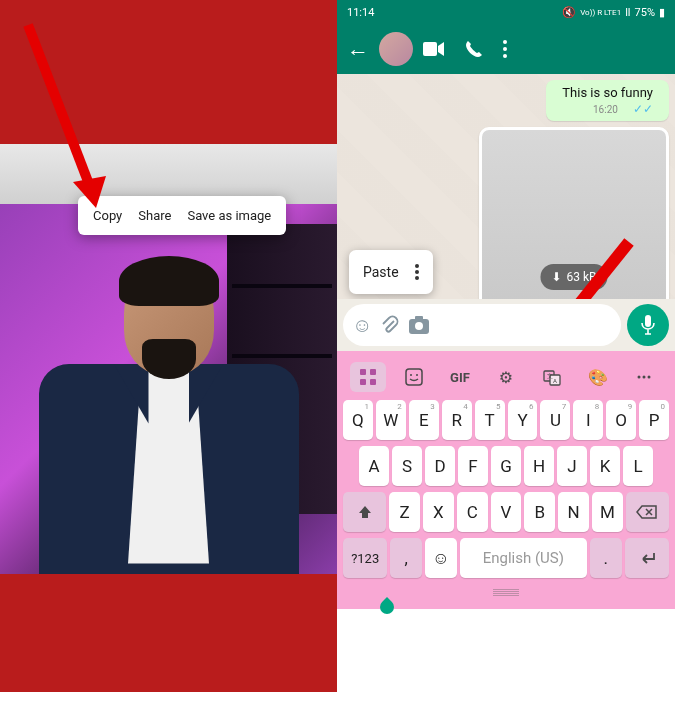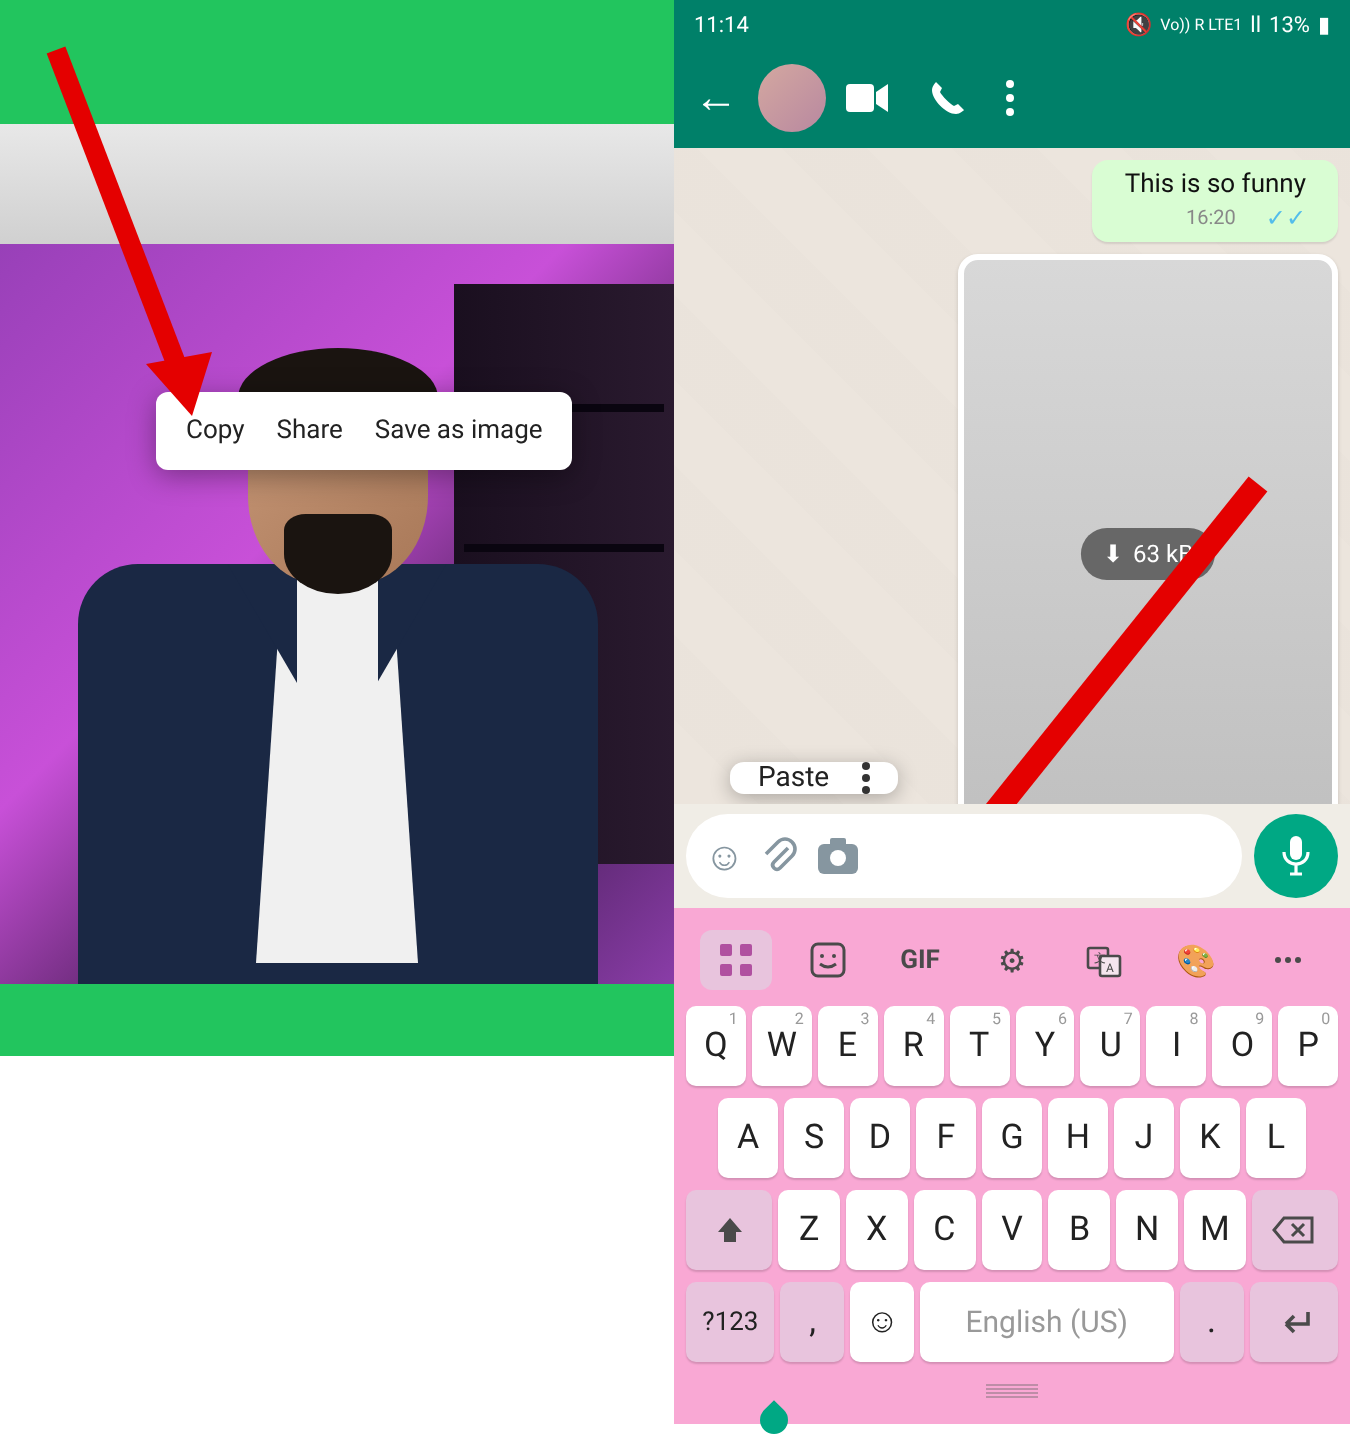--- a/index.html
+++ b/index.html
@@ -1,54 +1,54 @@
 <!DOCTYPE html>
 <html><head>
 <meta charset="utf-8">
 <style>
 *{margin:0;padding:0;box-sizing:border-box;font-family:-apple-system,Roboto,Arial,sans-serif}
 body{width:675px;height:720px;display:flex;background:#fff}
-.left{width:337px;height:528px;background:#22c55e;position:relative;display:flex;align-items:center}
+.left{width:337px;height:692px;background:#b91c1c;position:relative;display:flex;align-items:center}
 .photo{width:100%;height:430px;background:linear-gradient(135deg,#8a3da8 0%,#b050c8 30%,#5a3478 100%);position:relative;overflow:hidden;margin-top:25px}
 .ceiling{position:absolute;top:0;left:0;right:0;height:100px;background:linear-gradient(180deg,#e8e8e8,#c0c0c0)}
 .wall{position:absolute;top:60px;left:0;right:0;bottom:0;background:linear-gradient(135deg,#9840b8 0%,#c850d8 40%,#3a1848 70%,#8a3da8 100%)}
 .shelf{position:absolute;right:0;top:80px;width:110px;height:290px;background:linear-gradient(90deg,#1a0f1f,#2a1a2f)}
 .shelf::before,.shelf::after{content:"";position:absolute;left:5px;right:5px;height:4px;background:#0a0510}
 .shelf::before{top:60px}
 .shelf::after{top:130px}
 .person{position:absolute;bottom:0;left:50%;transform:translateX(-50%);width:280px;height:330px}
 .head{position:absolute;top:20px;left:50%;transform:translateX(-50%);width:90px;height:110px;background:linear-gradient(135deg,#c89878,#a87858);border-radius:45% 45% 40% 40%}
 .hair{position:absolute;top:-8px;left:-5px;right:-5px;height:50px;background:#1a1410;border-radius:50% 50% 20% 20%}
 .beard{position:absolute;bottom:-5px;left:18px;right:18px;height:40px;background:#1a1410;border-radius:20% 20% 50% 50%}
 .body{position:absolute;top:120px;left:10px;right:10px;bottom:0;background:#1a2844;border-radius:30px 30px 0 0}
 .shirt{position:absolute;top:0;left:50%;transform:translateX(-50%);width:90px;height:200px;background:#f0f0f0;clip-path:polygon(20% 0,80% 0,95% 100%,5% 100%)}
 .collar-l,.collar-r{position:absolute;top:0;width:35px;height:60px;background:#1a2844}
 .collar-l{left:75px;clip-path:polygon(0 0,100% 0,100% 100%)}
 .collar-r{right:75px;clip-path:polygon(0 0,100% 0,0 100%)}
 .context-menu{position:absolute;top:196px;left:78px;background:#fff;border-radius:6px;box-shadow:0 3px 14px rgba(0,0,0,0.35);padding:12px 15px;display:flex;gap:16px;z-index:10}
 .context-menu span{font-size:13px;color:#222;cursor:pointer;white-space:nowrap}
 .arrow1{position:absolute;top:20px;left:18px;width:90px;height:190px;z-index:11;pointer-events:none}
-.right{width:338px;height:712px;background:#ece5dd;display:flex;flex-direction:column;position:relative}
+.right{width:338px;height:609px;background:#ece5dd;display:flex;flex-direction:column;position:relative}
 .statusbar{height:24px;background:#008069;display:flex;align-items:center;justify-content:space-between;padding:0 10px;color:#fff;font-size:11px}
 .sb-right{display:flex;align-items:center;gap:4px}
 .header{height:50px;background:#008069;display:flex;align-items:center;padding:0 10px;gap:10px;color:#fff}
 .back{font-size:22px;cursor:pointer}
 .avatar{width:34px;height:34px;border-radius:50%;background:linear-gradient(135deg,#d4a8a0,#b888a0)}
 .contact{font-size:16px;font-weight:500;flex:1}
 .hicons{display:flex;gap:20px;align-items:center}
 .hicon{cursor:pointer}
 .chat{flex:1;background:#ece5dd;background-image:repeating-linear-gradient(45deg,transparent,transparent 30px,rgba(0,0,0,.008) 30px,rgba(0,0,0,.008) 60px);padding:6px;overflow:hidden;position:relative}
 .msg-out{float:right;clear:both;background:#d9fdd3;padding:5px 16px;border-radius:8px;margin-bottom:6px;max-width:80%;box-shadow:0 1px 1px rgba(0,0,0,.1)}
 .msg-text{font-size:13px;color:#111}
 .msg-meta{display:flex;align-items:center;gap:15px;justify-content:flex-end;font-size:10px;color:#888;margin-top:2px}
 .ticks{color:#53bdeb;font-size:12px}
 .img-msg{float:right;clear:both;width:190px;height:300px;background:linear-gradient(180deg,#d8d8d8,#bfbfbf);border-radius:10px;box-shadow:0 1px 2px rgba(0,0,0,.15);position:relative;border:3px solid #fff}
 .dl-badge{position:absolute;top:50%;left:50%;transform:translate(-50%,-50%);background:rgba(80,80,80,.82);color:#fff;padding:6px 11px;border-radius:16px;display:flex;align-items:center;gap:5px;font-size:12px}
 .img-time{position:absolute;bottom:5px;right:9px;font-size:10px;color:rgba(255,255,255,.92)}
-.paste-popup{position:absolute;bottom:5px;left:28px;background:#fff;border-radius:7px;box-shadow:0 2px 10px rgba(0,0,0,.28);padding:0 14px;display:flex;align-items:center;gap:16px;z-index:5}
+.paste-popup{position:absolute;bottom:5px;left:12px;background:#fff;border-radius:7px;box-shadow:0 2px 10px rgba(0,0,0,.28);padding:14px 14px;display:flex;align-items:center;gap:16px;z-index:5}
 .paste-popup span{font-size:14px;color:#222}
 .dots3{display:flex;flex-direction:column;gap:2px}
 .dots3 i{width:4px;height:4px;background:#333;border-radius:50%;display:block}
 .arrow2{position:absolute;top:160px;right:38px;width:200px;height:232px;z-index:6;pointer-events:none}
 .inputbar{display:flex;align-items:center;padding:5px 6px;gap:6px;background:#f0ede6}
 .input-box{flex:1;background:#fff;border-radius:22px;height:42px;display:flex;align-items:center;padding:0 9px;gap:8px}
 .emoji-btn{color:#8696a0;font-size:20px}
 .msg-input{flex:1;border:none;outline:none;font-size:15px;color:#8696a0;background:transparent}
 .attach-btn,.cam-btn{color:#8696a0;cursor:pointer}
 .mic-btn{width:42px;height:42px;background:#00a884;border-radius:50%;display:flex;align-items:center;justify-content:center;color:#fff;cursor:pointer}
@@ -100,21 +100,21 @@
   </svg>
 </div>
 
 <div class="right">
   <div class="statusbar">
     <span>11:14</span>
     <div class="sb-right">
       <span>🔇</span>
       <span style="font-size:8px">Vo)) R LTE1</span>
       <span>ll</span>
-      <span>13%</span>
+      <span>75%</span>
       <span>▮</span>
     </div>
   </div>
 
   <div class="header">
     <span class="back">←</span>
     <div class="avatar"></div>
     <div class="hicons">
       <svg class="hicon" width="22" height="16" viewBox="0 0 22 16">
           <rect x="0" y="1" width="14" height="14" rx="2" fill="#fff"></rect>

